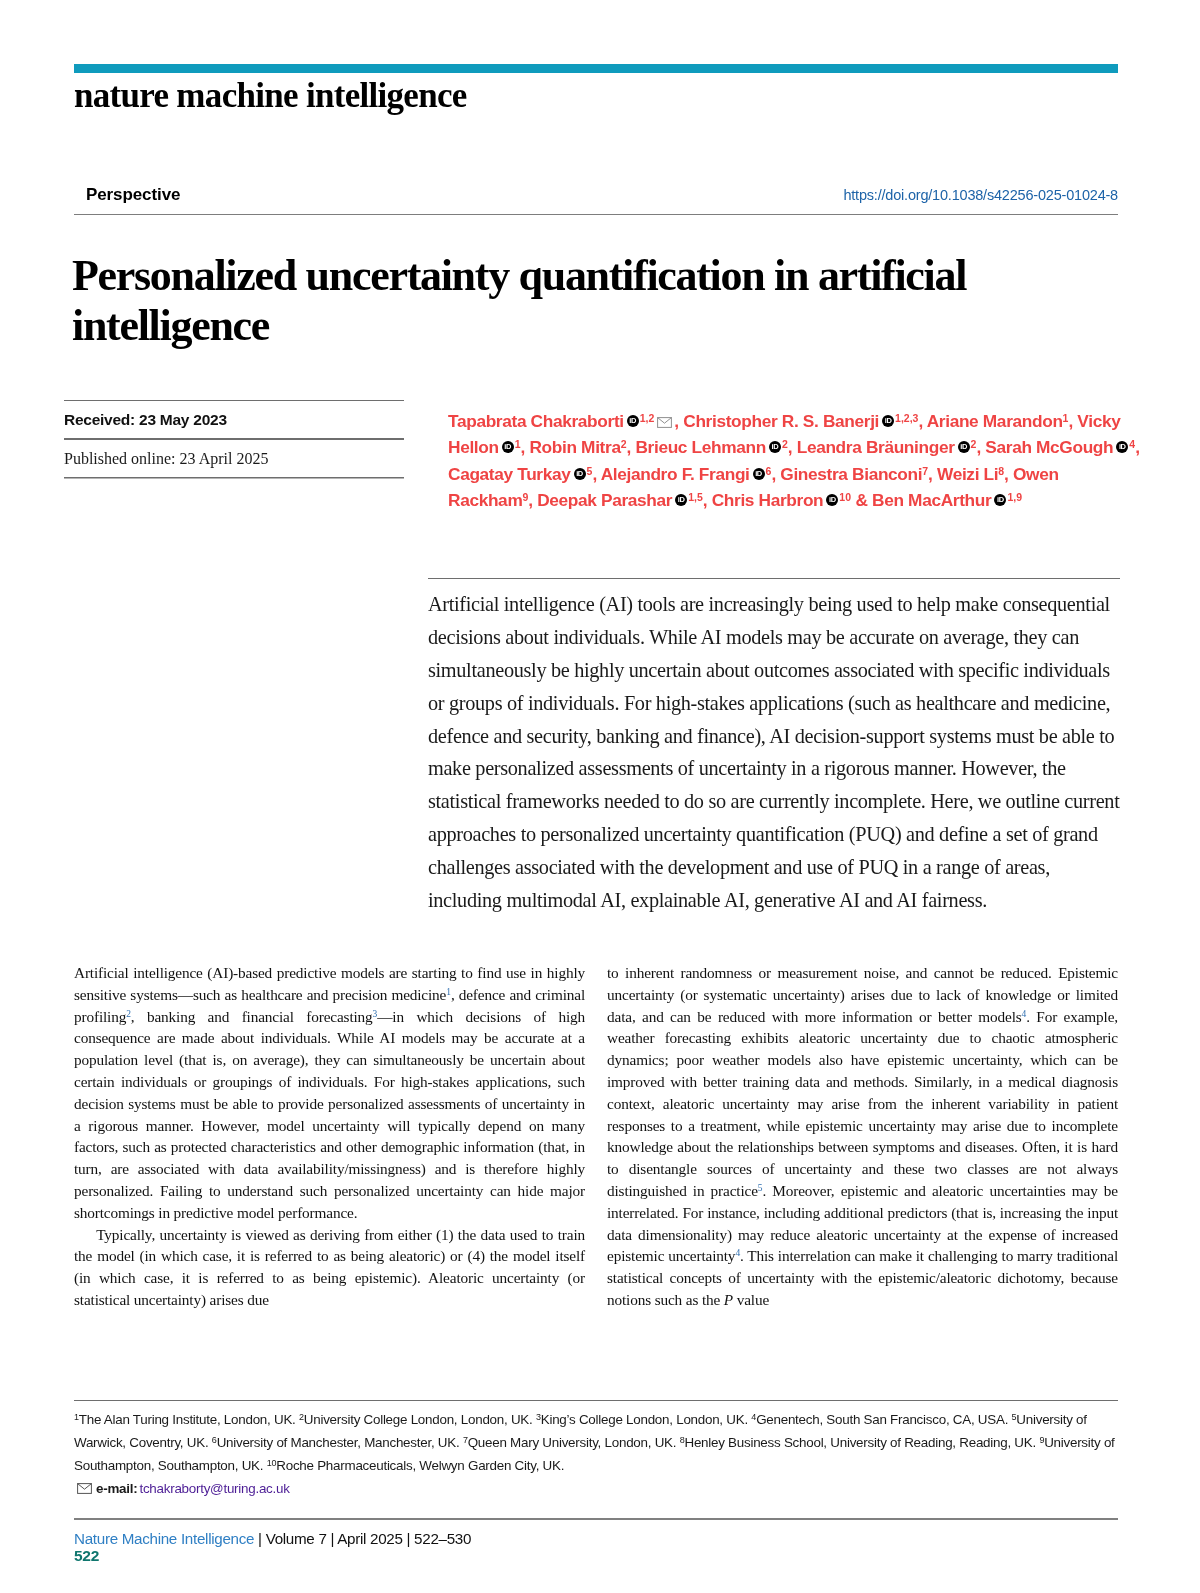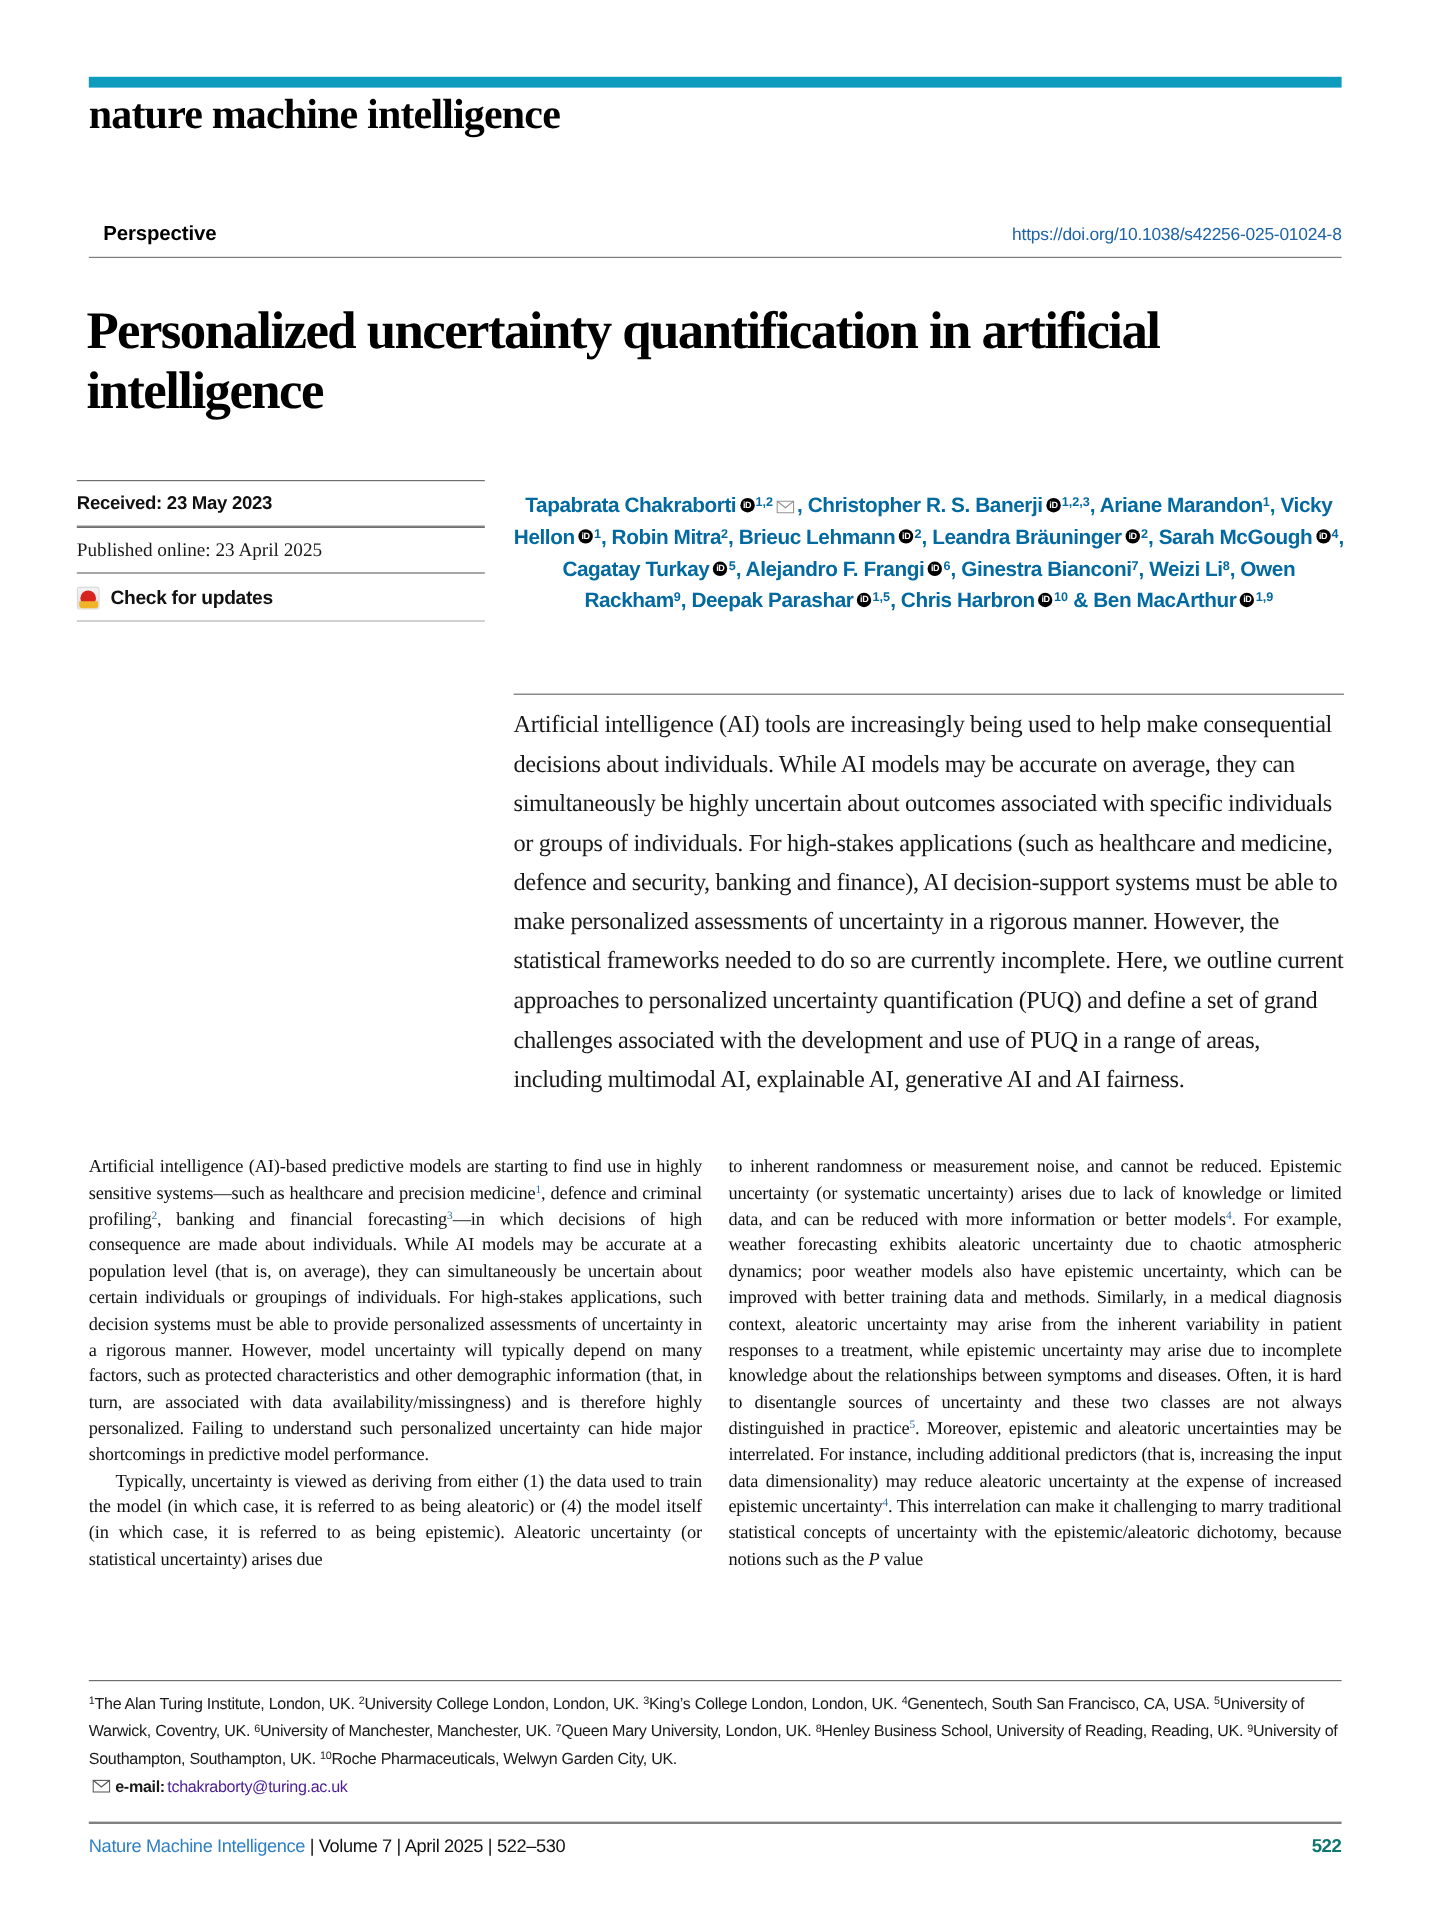--- a/index.html
+++ b/index.html
@@ -126,28 +126,27 @@
     position: absolute;
     left: 1px; bottom: 0px;
     width: 16px; height: 6px;
     background: #f0b429;
     border-radius: 0 0 3px 3px;
   }
 
   
   .authors {
     position: absolute;
-    left: 428px; top: 408px;
+    left: 448px; top: 408px;
     width: 692px;
     font-size: 17.3px;
     font-weight: 700;
     line-height: 1.53;
     letter-spacing: -0.35px;
-    color: #0369a1;
-    text-align: center;
+    color: #ef4444;
   }
   .authors sup { font-size: 10.5px; font-weight: 700; vertical-align: 5px; letter-spacing: 0; }
   .orcid {
     display: inline-block;
     width: 12px; height: 12px;
     border-radius: 50%;
     background: #000;
     position: relative;
     vertical-align: 0px;
     margin: 0 1px 0 3px;
@@ -238,20 +237,21 @@
   }
   .footer {
     position: absolute;
     left: 74px; top: 1530px;
     width: 1044px;
     display: flex;
     justify-content: space-between;
     align-items: baseline;
     font-size: 15.2px;
     letter-spacing: -0.3px;
+    flex-direction: column;
   }
   .footer .jrn { color: #2f7fc4; }
   .footer .sep { color: #111; }
   .footer .pageno { font-weight: 700; font-size: 15.5px; color: #0f766e; }
 </style>
 </head>
 <body>
 
 <div class="page">
 
@@ -266,24 +266,20 @@
 
   <h1 class="title">Personalized uncertainty quantification in artificial intelligence</h1>
 
   <div class="meta">
     <div class="hr"></div>
     <div class="row">Received: 23 May 2023</div>
     <div class="hr"></div>
     <div class="hr"></div>
     <div class="row serif">Published online: 23 April 2025</div>
     <div class="hr"></div>
-    <div class="row updates">
-      <span class="crossmark"></span>
-      <span>Check for updates</span>
-    </div>
     <div class="hr thin"></div>
   </div>
 
   <div class="authors" id="authors-block"><span><span>Tapabrata Chakraborti</span><span class="orcid"></span><sup>1,2</sup><svg class="env-svg" width="15" height="11" viewBox="0 0 15 11">
           <rect x="0.6" y="0.6" width="13.8" height="9.8" fill="none" stroke="#8f8f8f" stroke-width="1"></rect>
           <path d="M0.6 0.6 L7.5 6.2 L14.4 0.6" fill="none" stroke="#8f8f8f" stroke-width="1"></path>
         </svg></span>, <span><span>Christopher R. S. Banerji</span><span class="orcid"></span><sup>1,2,3</sup></span>, <span><span>Ariane Marandon</span><sup>1</sup></span>, <span><span>Vicky Hellon</span><span class="orcid"></span><sup>1</sup></span>, <span><span>Robin Mitra</span><sup>2</sup></span>, <span><span>Brieuc Lehmann</span><span class="orcid"></span><sup>2</sup></span>, <span><span>Leandra Bräuninger</span><span class="orcid"></span><sup>2</sup></span>, <span><span>Sarah McGough</span><span class="orcid"></span><sup>4</sup></span>, <span><span>Cagatay Turkay</span><span class="orcid"></span><sup>5</sup></span>, <span><span>Alejandro F. Frangi</span><span class="orcid"></span><sup>6</sup></span>, <span><span>Ginestra Bianconi</span><sup>7</sup></span>, <span><span>Weizi Li</span><sup>8</sup></span>, <span><span>Owen Rackham</span><sup>9</sup></span>, <span><span>Deepak Parashar</span><span class="orcid"></span><sup>1,5</sup></span>, <span><span>Chris Harbron</span><span class="orcid"></span><sup>10</sup></span> &amp; <span><span>Ben MacArthur</span><span class="orcid"></span><sup>1,9</sup></span></div>
 
   <div class="abs-rule"></div>
   <div class="abstract">Artificial intelligence (AI) tools are increasingly being used to help make consequential decisions about individuals. While AI models may be accurate on average, they can simultaneously be highly uncertain about outcomes associated with specific individuals or groups of individuals. For high-stakes applications (such as healthcare and medicine, defence and security, banking and finance), AI decision-support systems must be able to make personalized assessments of uncertainty in a rigorous manner. However, the statistical frameworks needed to do so are currently incomplete. Here, we outline current approaches to personalized uncertainty quantification (PUQ) and define a set of grand challenges associated with the development and use of PUQ in a range of areas, including multimodal AI, explainable AI, generative AI and AI fairness.</div>

